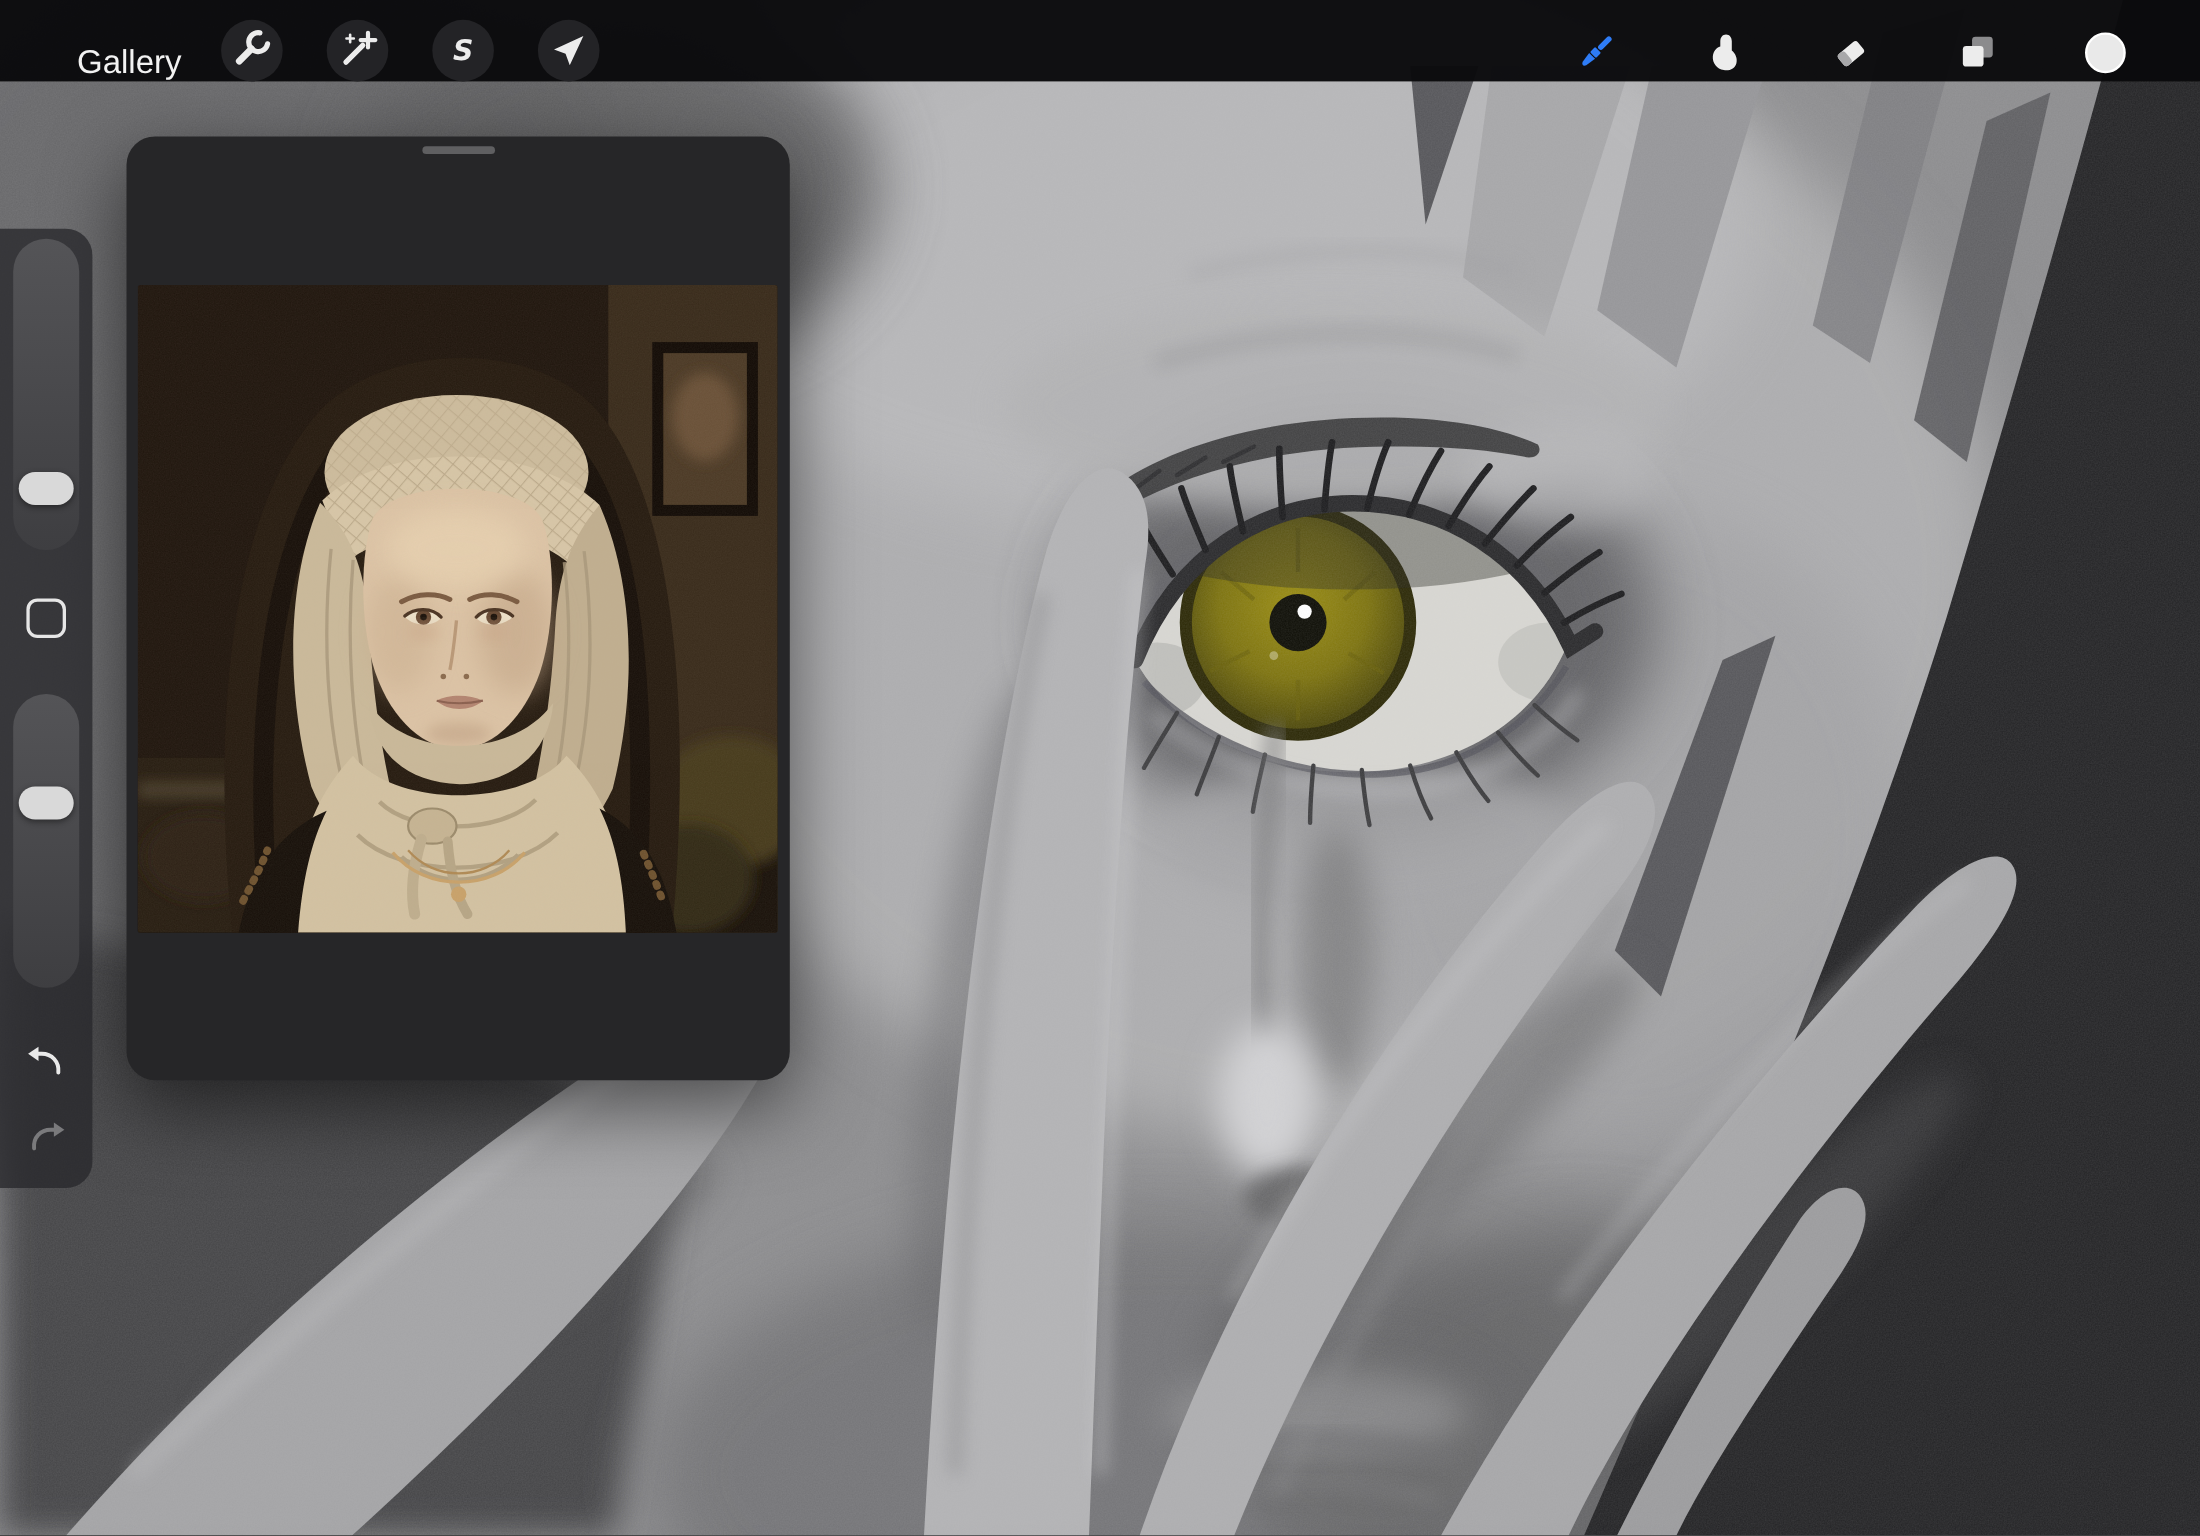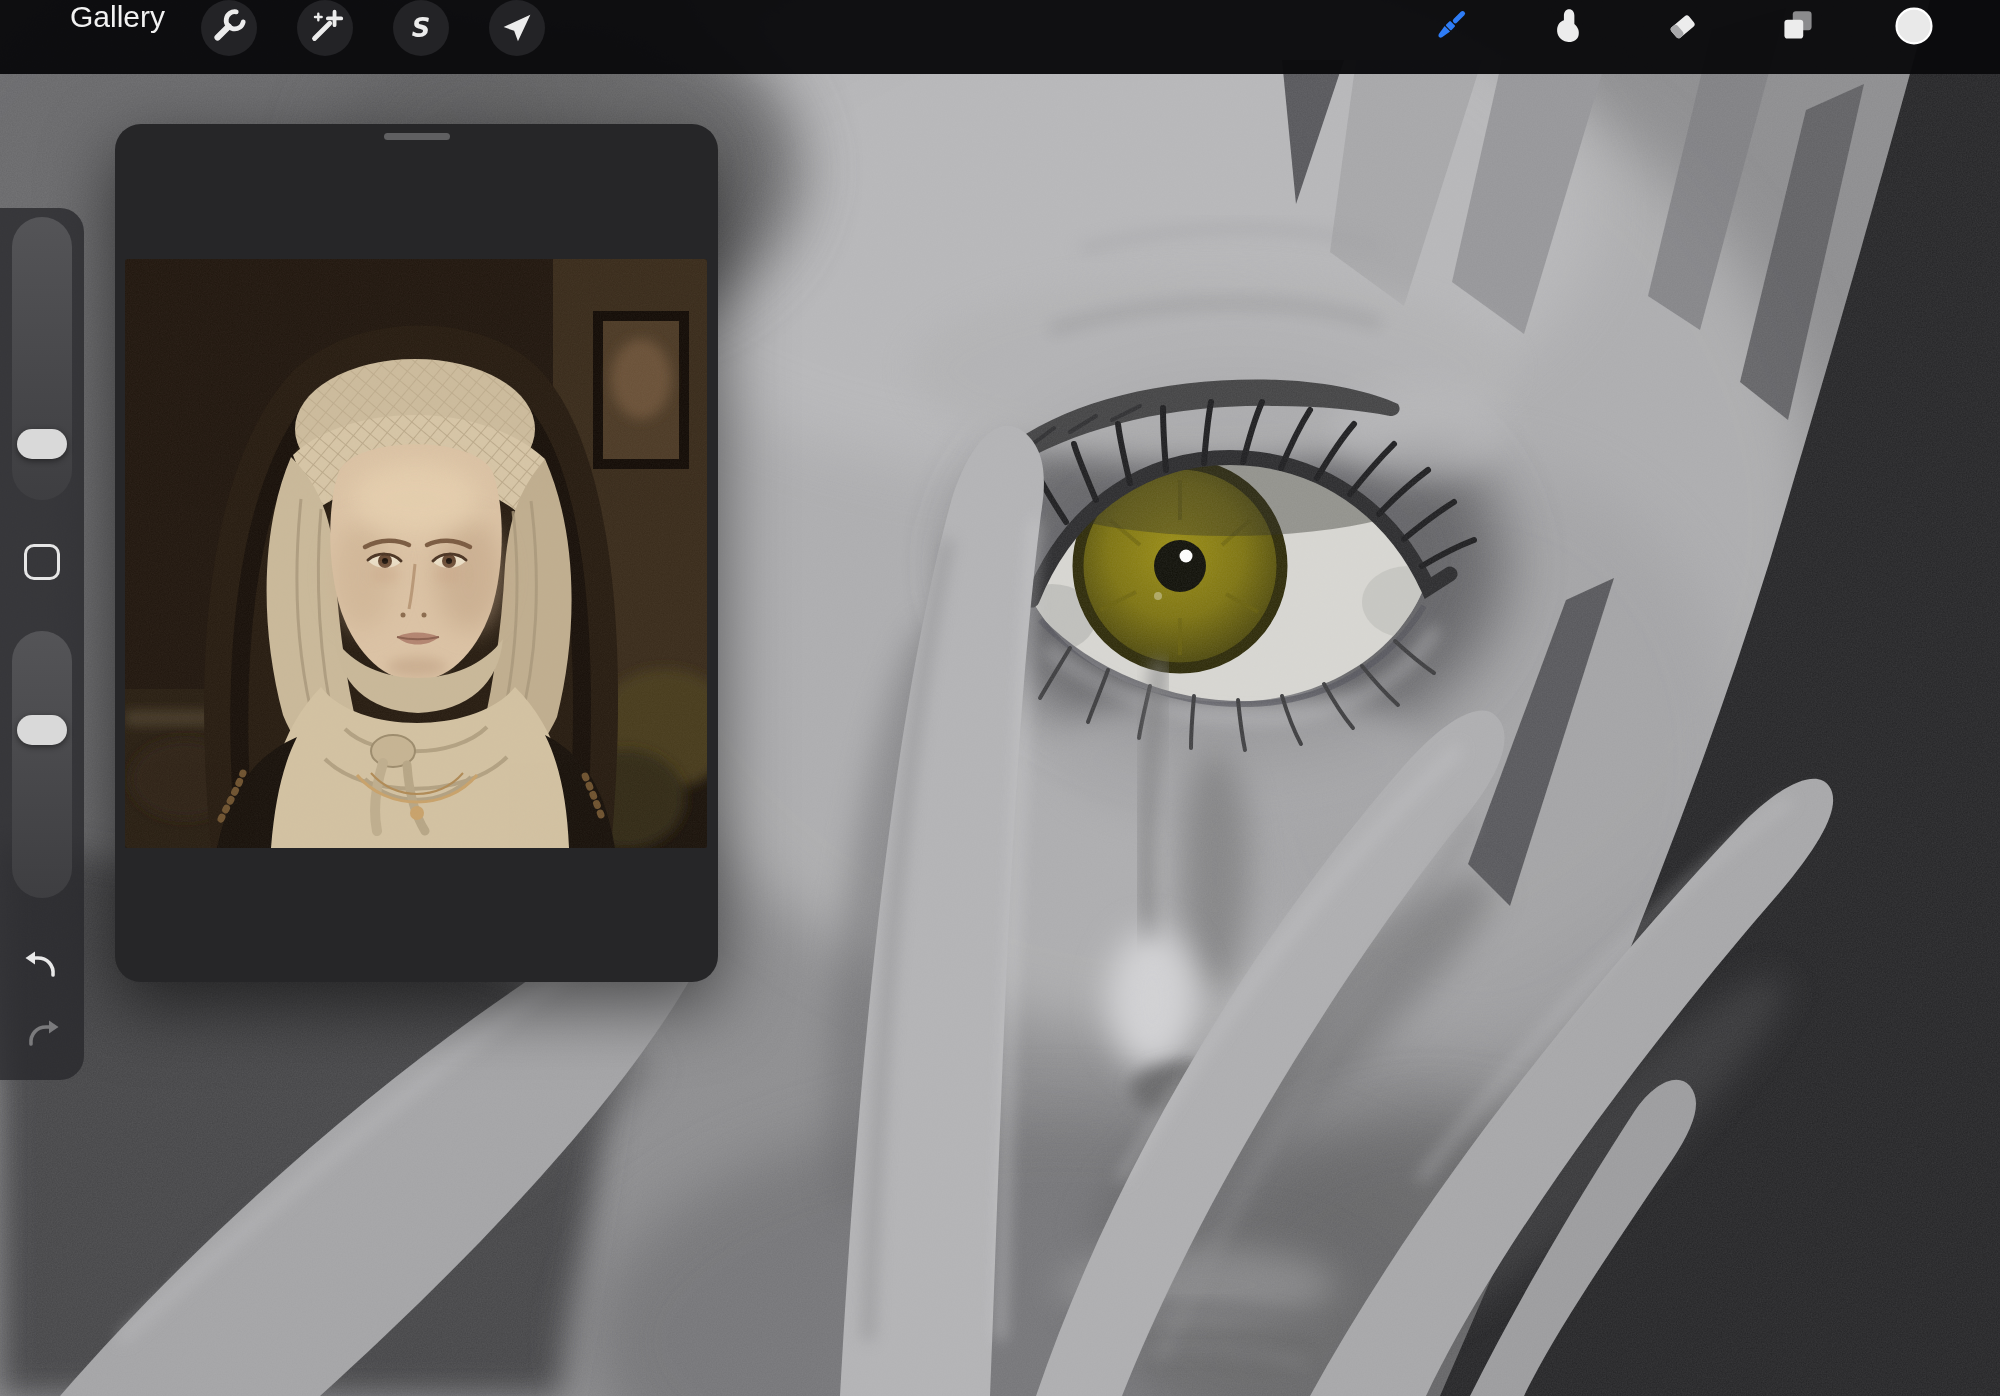--- a/index.html
+++ b/index.html
@@ -4,21 +4,21 @@
 <style>
   html,body{margin:0;padding:0;background:#000;}
   .screen{position:relative;width:2000px;height:1396px;overflow:hidden;background:#828285;
           font-family:"Liberation Sans",sans-serif;}
 
   
   .artwork{position:absolute;inset:0;z-index:1;}
 
   
   .topbar{position:absolute;top:0;left:0;right:0;height:74px;background:rgba(10,10,12,0.97);
-          display:flex;align-items:flex-start;z-index:40;padding:0 60px 0 70px;box-sizing:border-box;}
+          display:flex;align-items:flex-end;z-index:40;padding:0 60px 0 70px;box-sizing:border-box;}
   .gallery-btn{background:none;border:none;color:#f2f2f2;font-size:30px;font-family:"Liberation Sans",sans-serif;
           padding:0;margin-right:36px;cursor:pointer;}
   .tool-group{display:flex;align-items:center;gap:40px;}
   .circle-btn{width:56px;height:56px;border-radius:50%;background:#232326;border:none;display:flex;
           align-items:center;justify-content:center;cursor:pointer;padding:0;}
   .flat-btn{width:52px;height:52px;background:none;border:none;display:flex;align-items:center;
           justify-content:center;cursor:pointer;padding:0;}
   .right-group{margin-left:auto;display:flex;align-items:center;gap:64px;}
 
   

